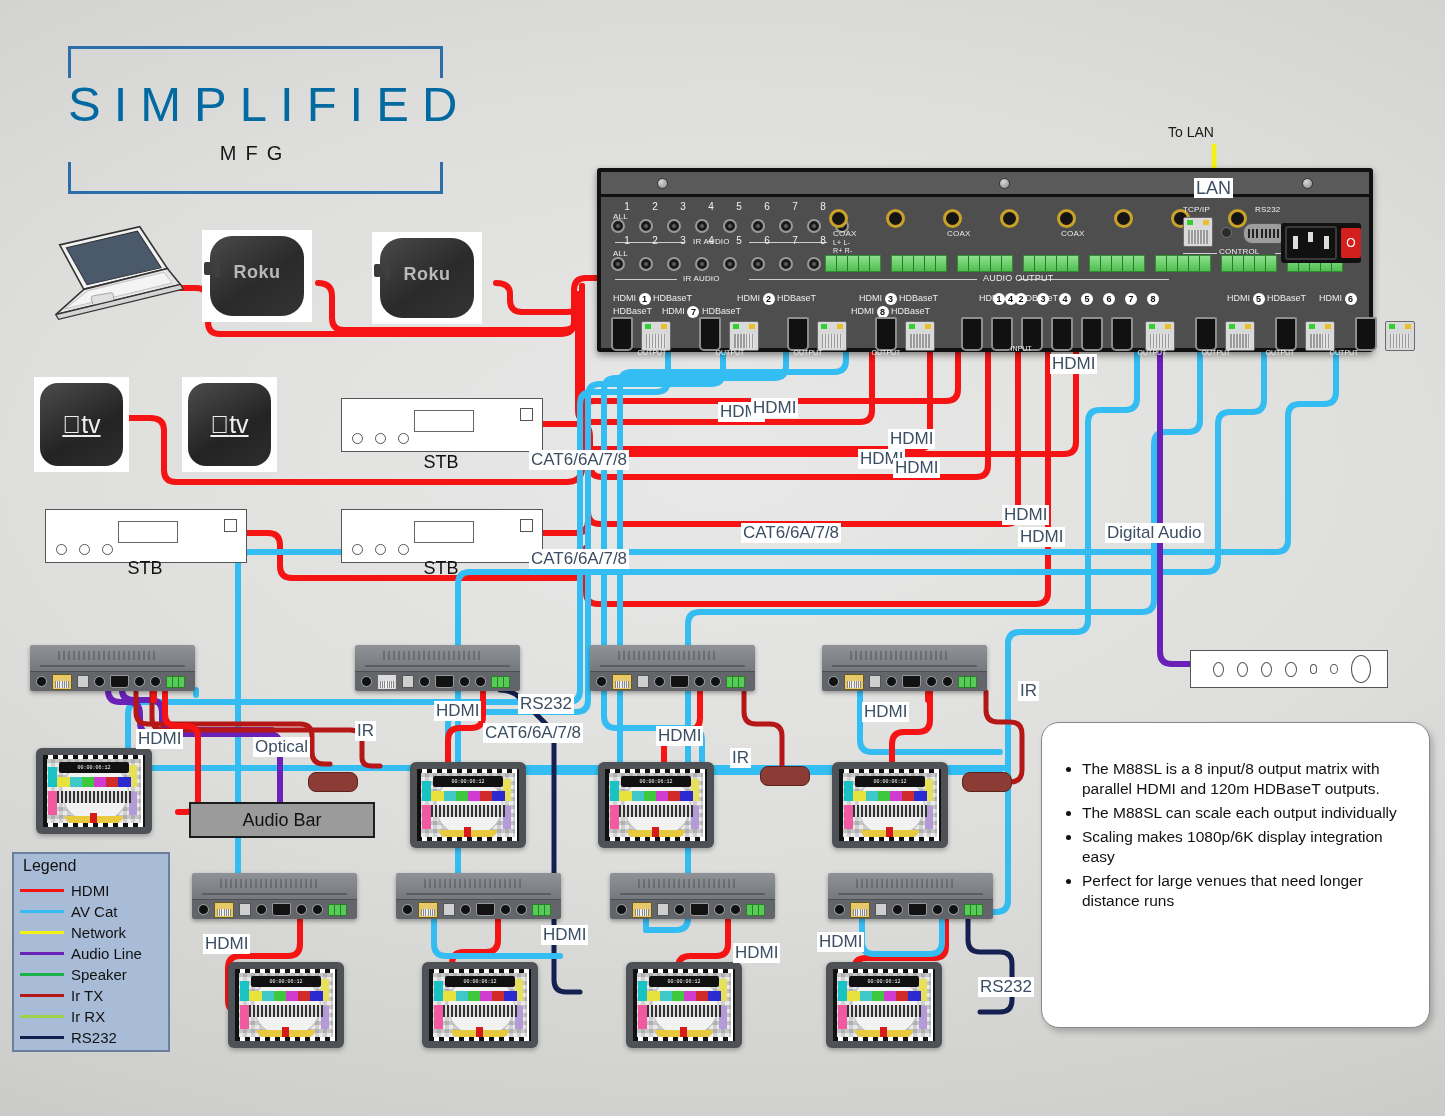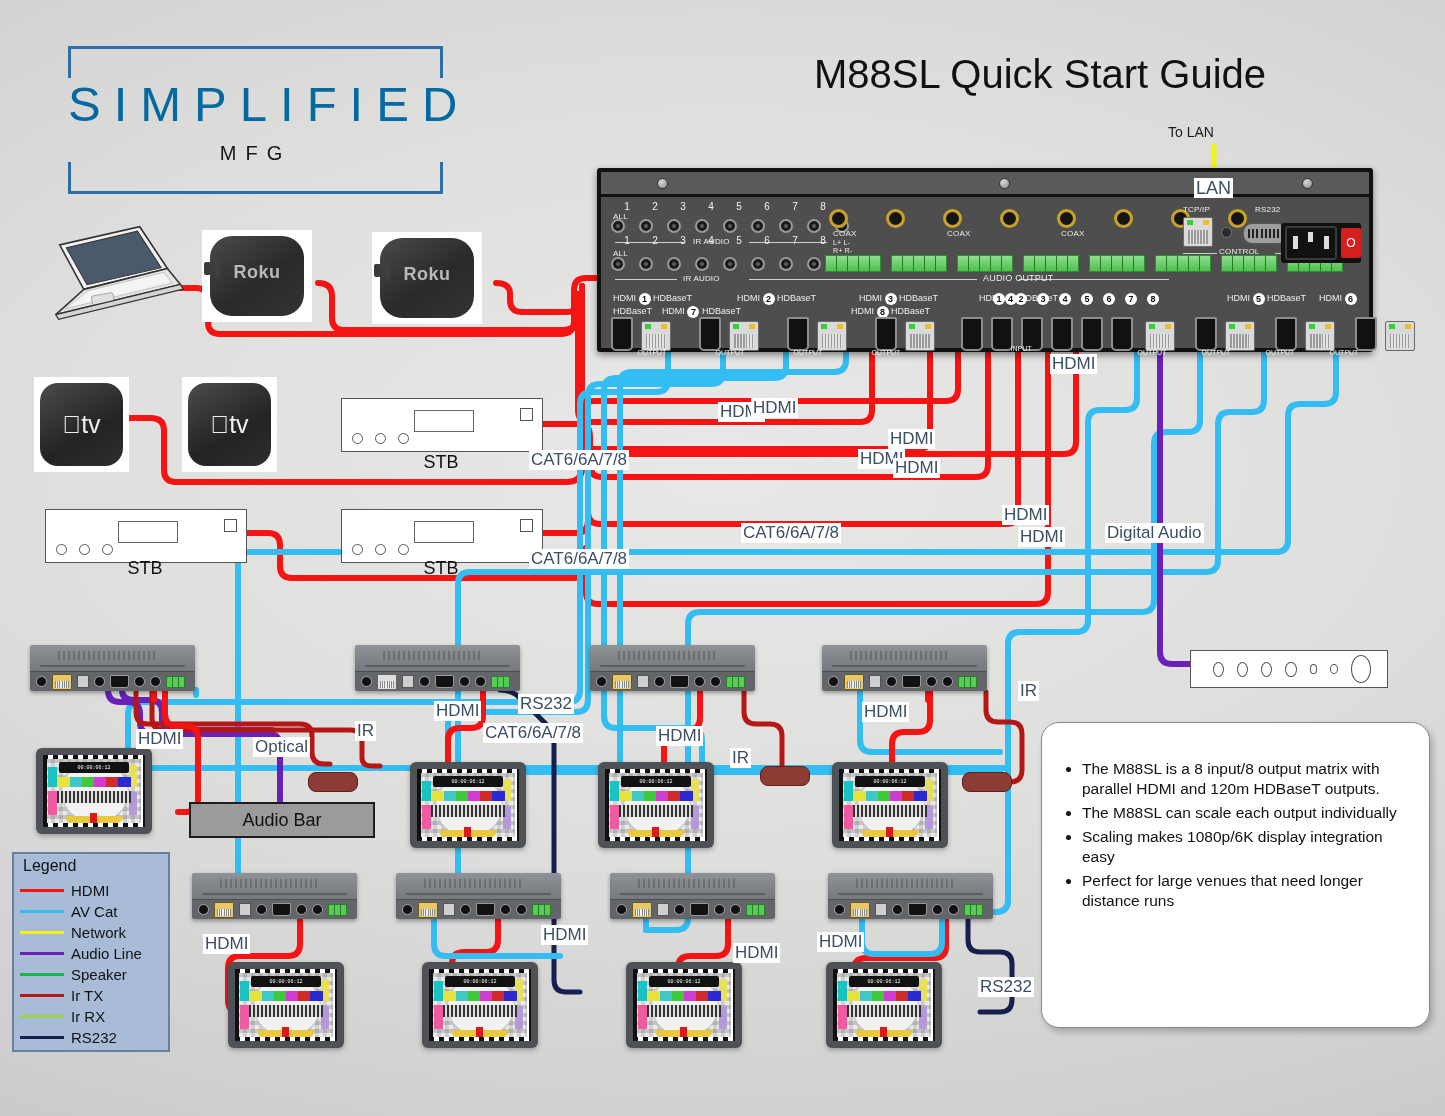--- a/index.html
+++ b/index.html
@@ -87,21 +87,21 @@
   .roku{position:absolute;width:110px;height:92px;background:#fff;}
   .roku .b{position:absolute;left:8px;top:6px;width:94px;height:80px;border-radius:22px;
      background:linear-gradient(145deg,#4a4a4a,#2a2a2a 55%,#343434);}
   .roku .t{position:absolute;left:0;right:0;top:32px;text-align:center;color:#b9b9b9;
      font-size:18px;font-weight:bold;letter-spacing:.5px;}
   .roku .ear{position:absolute;left:2px;top:32px;width:7px;height:13px;background:#3a3a3a;border-radius:2px;}
   .roku .ear2{position:absolute;left:13px;top:28px;width:5px;height:20px;background:#3f3f3f;border-radius:3px;}
   .atv{position:absolute;width:95px;height:95px;background:#fff;}
   .atv .b{position:absolute;left:6px;top:6px;width:83px;height:83px;border-radius:18px;
      background:linear-gradient(150deg,#4c4c4c,#232323 60%,#2e2e2e);}
-  .atv .t{position:absolute;left:0;right:0;top:33px;text-align:center;color:#eee;font-size:25px;}
+  .atv .t{position:absolute;left:0;right:0;top:33px;text-align:center;color:#eee;font-size:25px;text-decoration:underline;}
 
   .stb{position:absolute;width:200px;height:52px;background:#fff;border:1.5px solid #555;}
   .stb .disp{position:absolute;left:72px;top:11px;width:58px;height:20px;border:1.5px solid #666;background:#fff;}
   .stb .sq{position:absolute;right:9px;top:9px;width:11px;height:11px;border:1.5px solid #555;}
   .stb .dots{position:absolute;left:10px;bottom:7px;display:flex;gap:12px;}
   .stb .dots i{width:9px;height:9px;border-radius:50%;border:1.5px solid #555;display:block;}
   .stblabel{position:absolute;font-size:18px;color:#111;text-align:center;width:200px;}
 
   
   .rx{position:absolute;width:165px;height:46px;
@@ -281,21 +281,20 @@
         <div class="bb"></div>
       <div class="bl"></div>
         <div class="br"></div>
       <div class="bl2"></div>
         <div class="br2"></div>
     </div>
     <div class="word">SIMPLIFIED</div>
     <div class="sub">MFG</div>
   </div>
 
-  <div id="title">M88SL Quick Start Guide</div>
   <div id="tolan">To LAN</div>
 
   <div id="matrix">
     <div class="topbar">
       <div class="scr" style="left:56px"></div>
       <div class="scr" style="left:398px"></div>
       <div class="scr" style="right:56px"></div>
     </div>
     <div class="body">
 

